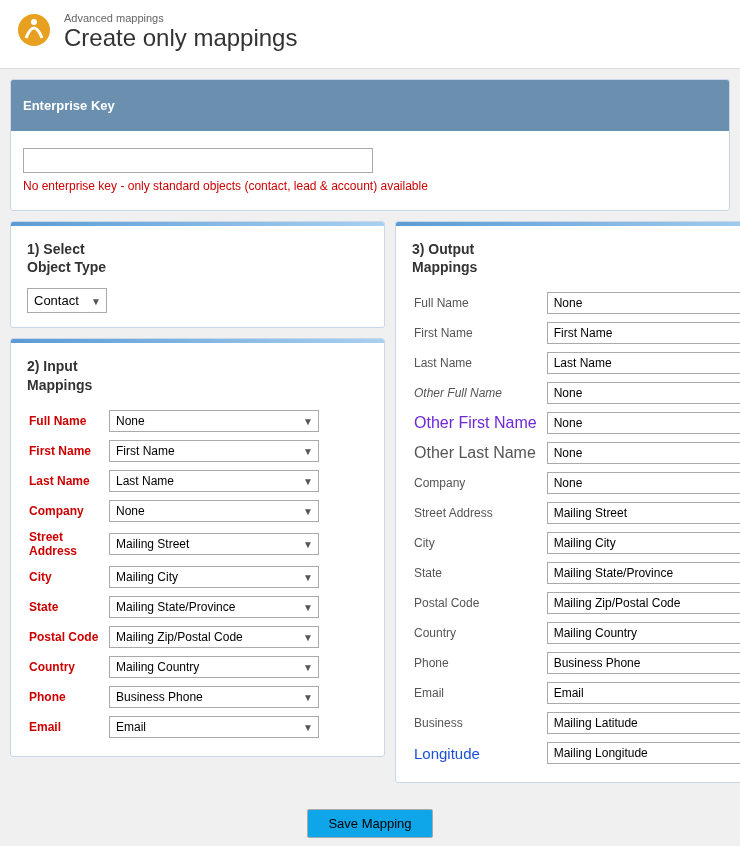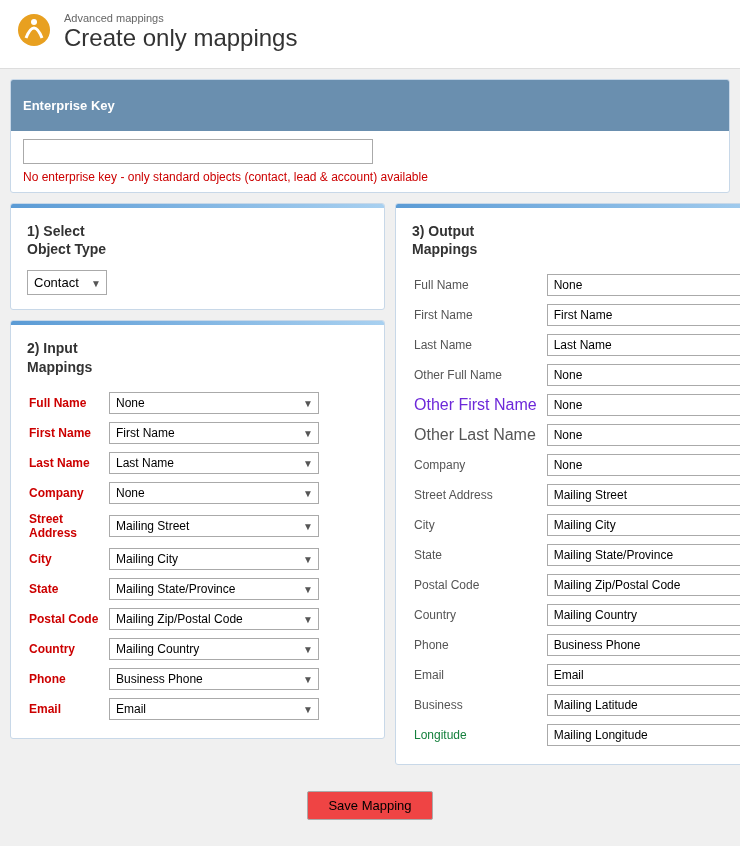--- a/index.html
+++ b/index.html
@@ -6,21 +6,21 @@
     body { font-family: Arial, sans-serif; font-size: 13px; background: #f0f0f0; color: #333; width: 740px; }
 
     .header { background: #fff; padding: 12px 16px 16px 16px; border-bottom: 1px solid #ddd; display: flex; align-items: flex-start; gap: 12px; }
     .header-logo { width: 36px; height: 36px; }
     .header-text { display: flex; flex-direction: column; }
     .header-subtitle { font-size: 11px; color: #666; }
     .header-title { font-size: 24px; color: #333; font-weight: normal; }
 
     .enterprise-section { background: #fff; margin: 10px; border: 1px solid #c8d8e8; border-radius: 3px; overflow: hidden; }
     .enterprise-header { background: #6a8faf; color: #fff; padding: 18px 12px; font-weight: bold; font-size: 13px; }
-    .enterprise-body { padding: 8px 12px; }
+    .enterprise-body { padding: 17px 12px; }
     .enterprise-body input[type="text"] { width: 350px; border: 1px solid #aaa; padding: 4px 6px; font-size: 13px; }
     .enterprise-note { font-size: 12px; color: #c00; margin-top: 6px; }
 
     .main-content { display: flex; gap: 10px; margin: 10px; }
 
     .left-panel { flex: 0 0 375px; display: flex; flex-direction: column; gap: 10px; }
     .right-panel { flex: 1; }
 
     .panel { background: #fff; border: 1px solid #c8d8e8; border-radius: 3px; overflow: hidden; }
     .panel-header-bar { height: 4px; background: linear-gradient(to right, #5b9bd5, #a8d0f0); }
@@ -39,21 +39,21 @@
     .mapping-select-wrapper::after { content: '▼'; font-size: 10px; position: absolute; right: 6px; top: 50%; transform: translateY(-50%); pointer-events: none; color: #555; }
 
     .right-mapping-table { width: 100%; border-collapse: collapse; }
     .right-mapping-table td { padding: 4px 2px; vertical-align: middle; }
     .right-mapping-table td:first-child { color: #555; font-size: 12px; width: 90px; padding-right: 8px; }
     .right-select-wrapper { position: relative; display: inline-block; width: 220px; }
     .right-select-wrapper select { width: 100%; appearance: none; -webkit-appearance: none; border: 1px solid #aaa; padding: 3px 24px 3px 6px; font-size: 12px; background: #fff; cursor: pointer; }
     .right-select-wrapper::after { content: '▼'; font-size: 10px; position: absolute; right: 6px; top: 50%; transform: translateY(-50%); pointer-events: none; color: #555; }
 
     .save-section { text-align: center; padding: 16px; }
-    .save-btn { border: 1px solid #aaa; background: #ef4444; padding: 6px 20px; font-size: 13px; cursor: pointer; border-radius: 2px; }
+    .save-btn { border: 1px solid #aaa; background: #0ea5e9; padding: 6px 20px; font-size: 13px; cursor: pointer; border-radius: 2px; }
   </style>
 </head>
 <body>
 
 <div class="header">
   <div class="header-logo">
     <svg width="36" height="36" viewBox="0 0 36 36">
       <circle cx="18" cy="18" r="16" fill="#e8a020"></circle>
       <path d="M10 26 Q18 6 26 26" stroke="#fff" stroke-width="3" fill="none"></path>
       <circle cx="18" cy="10" r="3" fill="#fff"></circle>
@@ -160,21 +160,21 @@
               </tr>
               <tr>
                 <td style="color: rgb(85, 85, 85); font-size: 12px; white-space: nowrap;">First Name</td>
                 <td><div class="right-select-wrapper"><select><option>None</option><option selected="">First Name</option><option>Last Name</option><option>Full Name</option><option>Company</option><option>Mailing Street</option><option>Mailing City</option><option>Mailing State/Province</option><option>Mailing Zip/Postal Code</option><option>Mailing Country</option><option>Business Phone</option><option>Email</option><option>Mailing Latitude</option><option>Mailing Longitude</option></select></div></td>
               </tr>
               <tr>
                 <td style="color: rgb(85, 85, 85); font-size: 12px; white-space: nowrap;">Last Name</td>
                 <td><div class="right-select-wrapper"><select><option>None</option><option>First Name</option><option selected="">Last Name</option><option>Full Name</option><option>Company</option><option>Mailing Street</option><option>Mailing City</option><option>Mailing State/Province</option><option>Mailing Zip/Postal Code</option><option>Mailing Country</option><option>Business Phone</option><option>Email</option><option>Mailing Latitude</option><option>Mailing Longitude</option></select></div></td>
               </tr>
               <tr>
-                <td style="color: rgb(85, 85, 85); font-size: 12px; white-space: nowrap;">Other Full Name</td>
+                <td style="color: rgb(85, 85, 85); font-size: 12px; white-space: nowrap; font-style: italic;">Other Full Name</td>
                 <td><div class="right-select-wrapper"><select><option>None</option><option>First Name</option><option>Last Name</option><option>Full Name</option><option>Company</option><option>Mailing Street</option><option>Mailing City</option><option>Mailing State/Province</option><option>Mailing Zip/Postal Code</option><option>Mailing Country</option><option>Business Phone</option><option>Email</option><option>Mailing Latitude</option><option>Mailing Longitude</option></select></div></td>
               </tr>
               <tr>
                 <td style="color: #6d28d9; font-size: 16px; white-space: nowrap;">Other First Name</td>
                 <td><div class="right-select-wrapper"><select><option>None</option><option>First Name</option><option>Last Name</option><option>Full Name</option><option>Company</option><option>Mailing Street</option><option>Mailing City</option><option>Mailing State/Province</option><option>Mailing Zip/Postal Code</option><option>Mailing Country</option><option>Business Phone</option><option>Email</option><option>Mailing Latitude</option><option>Mailing Longitude</option></select></div></td>
               </tr>
               <tr>
                 <td style="color: rgb(85, 85, 85); font-size: 16px; white-space: nowrap;">Other Last Name</td>
                 <td><div class="right-select-wrapper"><select><option>None</option><option>First Name</option><option>Last Name</option><option>Full Name</option><option>Company</option><option>Mailing Street</option><option>Mailing City</option><option>Mailing State/Province</option><option>Mailing Zip/Postal Code</option><option>Mailing Country</option><option>Business Phone</option><option>Email</option><option>Mailing Latitude</option><option>Mailing Longitude</option></select></div></td>
               </tr>
@@ -208,21 +208,21 @@
               </tr>
               <tr>
                 <td style="color: rgb(85, 85, 85); font-size: 12px; white-space: nowrap;">Email</td>
                 <td><div class="right-select-wrapper"><select><option>None</option><option>First Name</option><option>Last Name</option><option>Full Name</option><option>Company</option><option>Mailing Street</option><option>Mailing City</option><option>Mailing State/Province</option><option>Mailing Zip/Postal Code</option><option>Mailing Country</option><option>Business Phone</option><option selected="">Email</option><option>Mailing Latitude</option><option>Mailing Longitude</option></select></div></td>
               </tr>
               <tr>
                 <td style="color: rgb(85, 85, 85); font-size: 12px; white-space: nowrap;">Business</td>
                 <td><div class="right-select-wrapper"><select><option>None</option><option>First Name</option><option>Last Name</option><option>Full Name</option><option>Company</option><option>Mailing Street</option><option>Mailing City</option><option>Mailing State/Province</option><option>Mailing Zip/Postal Code</option><option>Mailing Country</option><option>Business Phone</option><option>Email</option><option selected="">Mailing Latitude</option><option>Mailing Longitude</option></select></div></td>
               </tr>
               <tr>
-                <td style="color: #15803d; font-size: 12px; white-space: nowrap; margin-top: 30px;">Longitude</td>
+                <td style="color: #1d4ed8; font-size: 15px; white-space: nowrap; margin-top: 30px;">Longitude</td>
                 <td><div class="right-select-wrapper"><select><option>None</option><option>First Name</option><option>Last Name</option><option>Full Name</option><option>Company</option><option>Mailing Street</option><option>Mailing City</option><option>Mailing State/Province</option><option>Mailing Zip/Postal Code</option><option>Mailing Country</option><option>Business Phone</option><option>Email</option><option>Mailing Latitude</option><option selected="">Mailing Longitude</option></select></div></td>
               </tr>
             </tbody>
         </table>
       </div>
     </div>
   </div>
 
 </div>
 

